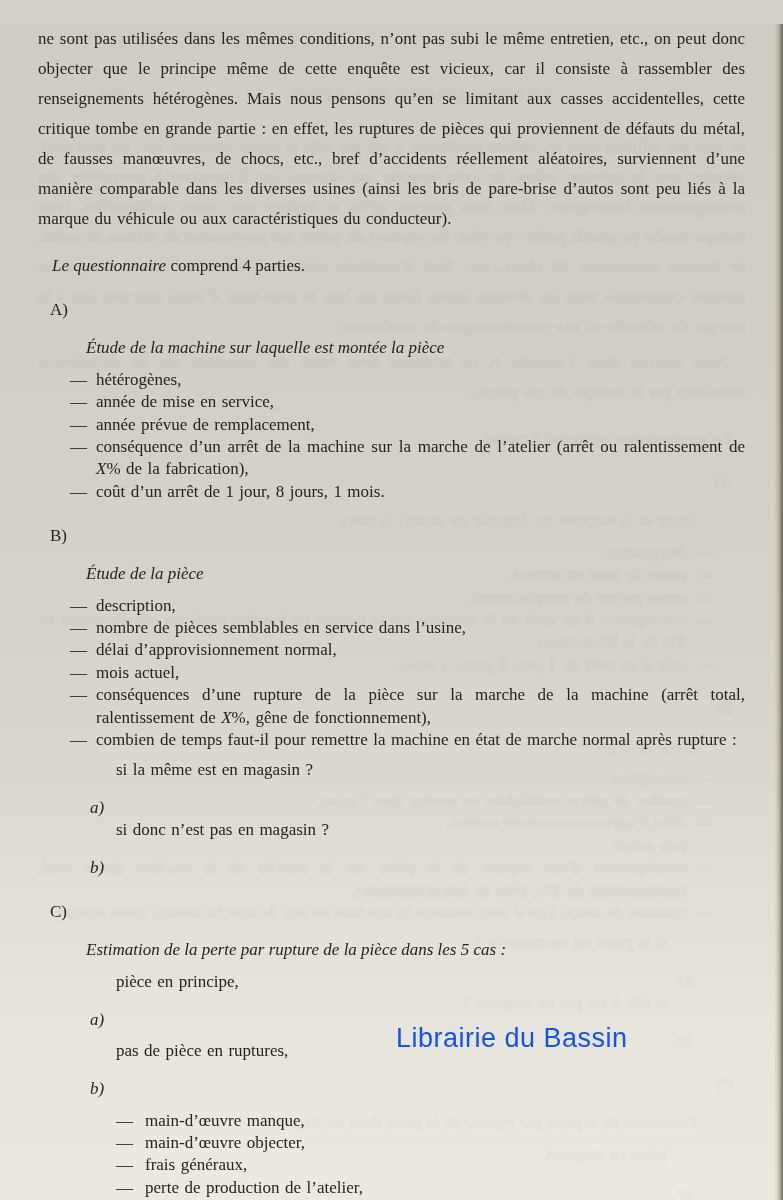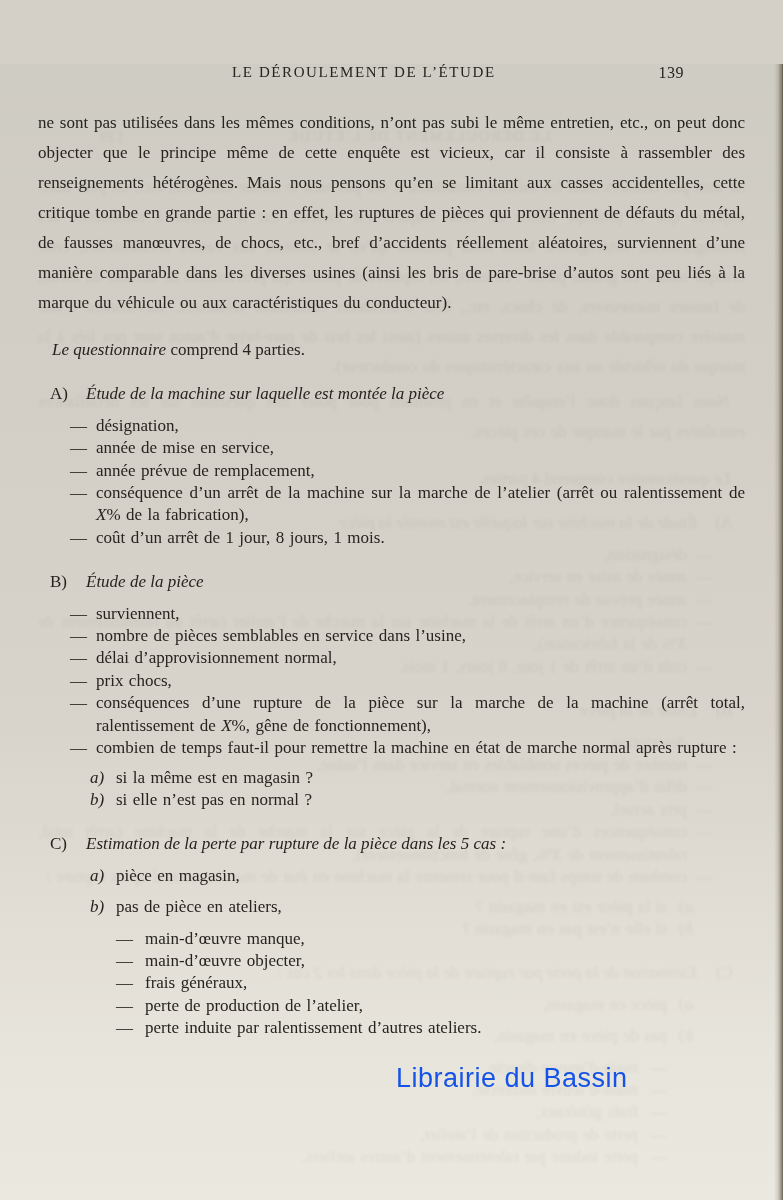--- a/index.html
+++ b/index.html
@@ -54,21 +54,21 @@
     text-align: justify;
     word-spacing: 1.2px;
   }
   p.para + p.para { margin-top: 5px; }
   p.para.indent { text-indent: 16px; }
 
   .intro {
     margin: 21px 0 0 14px;
     font-size: 17px; line-height: 22.4px;
   }
-  .intro i, .sec-title, .marker.it { font-style: italic; }
+  .intro i, .sec-title, .marker.it { font-style: italic; margin-top: 38px; }
 
   .section { margin-top: 22px; font-size: 17px; line-height: 22.4px; }
   .sec-head { display: flex; margin-left: 12px; margin-bottom: 9px; }
   .sec-label { width: 36px; flex: 0 0 36px; }
   .sec-title { flex: 1; }
 
   .item { display: flex; }
   .item .marker { flex: 0 0 26px; }
   .item .text { flex: 1; text-align: justify; word-spacing: 1.2px; }
   .item.dash { margin-left: 32px; }
@@ -208,40 +208,36 @@
               <span class="text"><span>perte induite par ralentissement d’autres ateliers.</span></span>
             </div>
           </section>
         </div>
 
   </div>
     </div>
 
   <div class="content">
 
-    <div class="running-head">
-      <span class="running-title">LE DÉROULEMENT DE L’ÉTUDE</span>
-      <span class="folio">139</span>
-    </div>
 
     <div class="paragraphs">
         <p class="para">ne sont pas utilisées dans les mêmes conditions, n’ont pas subi le même entretien, etc., on peut donc objecter que le principe même de cette enquête est vicieux, car il consiste à rassembler des renseignements hétérogènes. Mais nous pensons qu’en se limitant aux casses accidentelles, cette critique tombe en grande partie : en effet, les ruptures de pièces qui proviennent de défauts du métal, de fausses manœuvres, de chocs, etc., bref d’accidents réellement aléatoires, surviennent d’une manière comparable dans les diverses usines (ainsi les bris de pare-brise d’autos sont peu liés à la marque du véhicule ou aux caractéristiques du conducteur).</p>
       </div>
 
     <div class="intro"><i>Le questionnaire</i><span> comprend 4 parties.</span></div>
 
     <div>
         <section class="section">
           <div class="sec-head">
             <span class="sec-label">A)</span>
             <span class="sec-title">Étude de la machine sur laquelle est montée la pièce</span>
           </div>
           <div class="item dash">
             <span class="marker">—</span>
-            <span class="text"><span>désignation,</span></span>
+            <span class="text"><span>hétérogènes,</span></span>
           </div>
           <div class="item dash">
             <span class="marker">—</span>
             <span class="text"><span>année de mise en service,</span></span>
           </div>
           <div class="item dash">
             <span class="marker">—</span>
             <span class="text"><span>année prévue de remplacement,</span></span>
           </div>
           <div class="item dash">
@@ -253,63 +249,63 @@
             <span class="text"><span>coût d’un arrêt de 1 jour, 8 jours, 1 mois.</span></span>
           </div>
         </section>
         <section class="section">
           <div class="sec-head">
             <span class="sec-label">B)</span>
             <span class="sec-title">Étude de la pièce</span>
           </div>
           <div class="item dash">
             <span class="marker">—</span>
-            <span class="text"><span>surviennent,</span></span>
+            <span class="text"><span>description,</span></span>
           </div>
           <div class="item dash">
             <span class="marker">—</span>
             <span class="text"><span>nombre de pièces semblables en service dans l’usine,</span></span>
           </div>
           <div class="item dash">
             <span class="marker">—</span>
             <span class="text"><span>délai d’approvisionnement normal,</span></span>
           </div>
           <div class="item dash">
             <span class="marker">—</span>
-            <span class="text"><span>prix chocs,</span></span>
+            <span class="text"><span>mois actuel,</span></span>
           </div>
           <div class="item dash">
             <span class="marker">—</span>
             <span class="text"><span>conséquences d’une rupture de la pièce sur la marche de la machine (arrêt total, ralentissement de </span><i>X</i><span>%, gêne de fonctionnement),</span></span>
           </div>
           <div class="item dash">
             <span class="marker">—</span>
             <span class="text"><span>combien de temps faut-il pour remettre la machine en état de marche normal après rupture :</span></span>
           </div>
           <div class="item letter">
             <span class="marker it">a)</span>
             <span class="text"><span>si la même est en magasin ?</span></span>
           </div>
           <div class="item letter">
             <span class="marker it">b)</span>
-            <span class="text"><span>si elle n’est pas en normal ?</span></span>
+            <span class="text"><span>si donc n’est pas en magasin ?</span></span>
           </div>
         </section>
         <section class="section">
           <div class="sec-head">
             <span class="sec-label">C)</span>
             <span class="sec-title">Estimation de la perte par rupture de la pièce dans les 5 cas :</span>
           </div>
           <div class="item letter">
             <span class="marker it">a)</span>
-            <span class="text"><span>pièce en magasin,</span></span>
+            <span class="text"><span>pièce en principe,</span></span>
           </div>
           <div class="item letter">
             <span class="marker it">b)</span>
-            <span class="text"><span>pas de pièce en ateliers,</span></span>
+            <span class="text"><span>pas de pièce en ruptures,</span></span>
           </div>
           <div class="item dash nested">
             <span class="marker">—</span>
             <span class="text"><span>main-d’œuvre manque,</span></span>
           </div>
           <div class="item dash nested">
             <span class="marker">—</span>
             <span class="text"><span>main-d’œuvre objecter,</span></span>
           </div>
           <div class="item dash nested">

